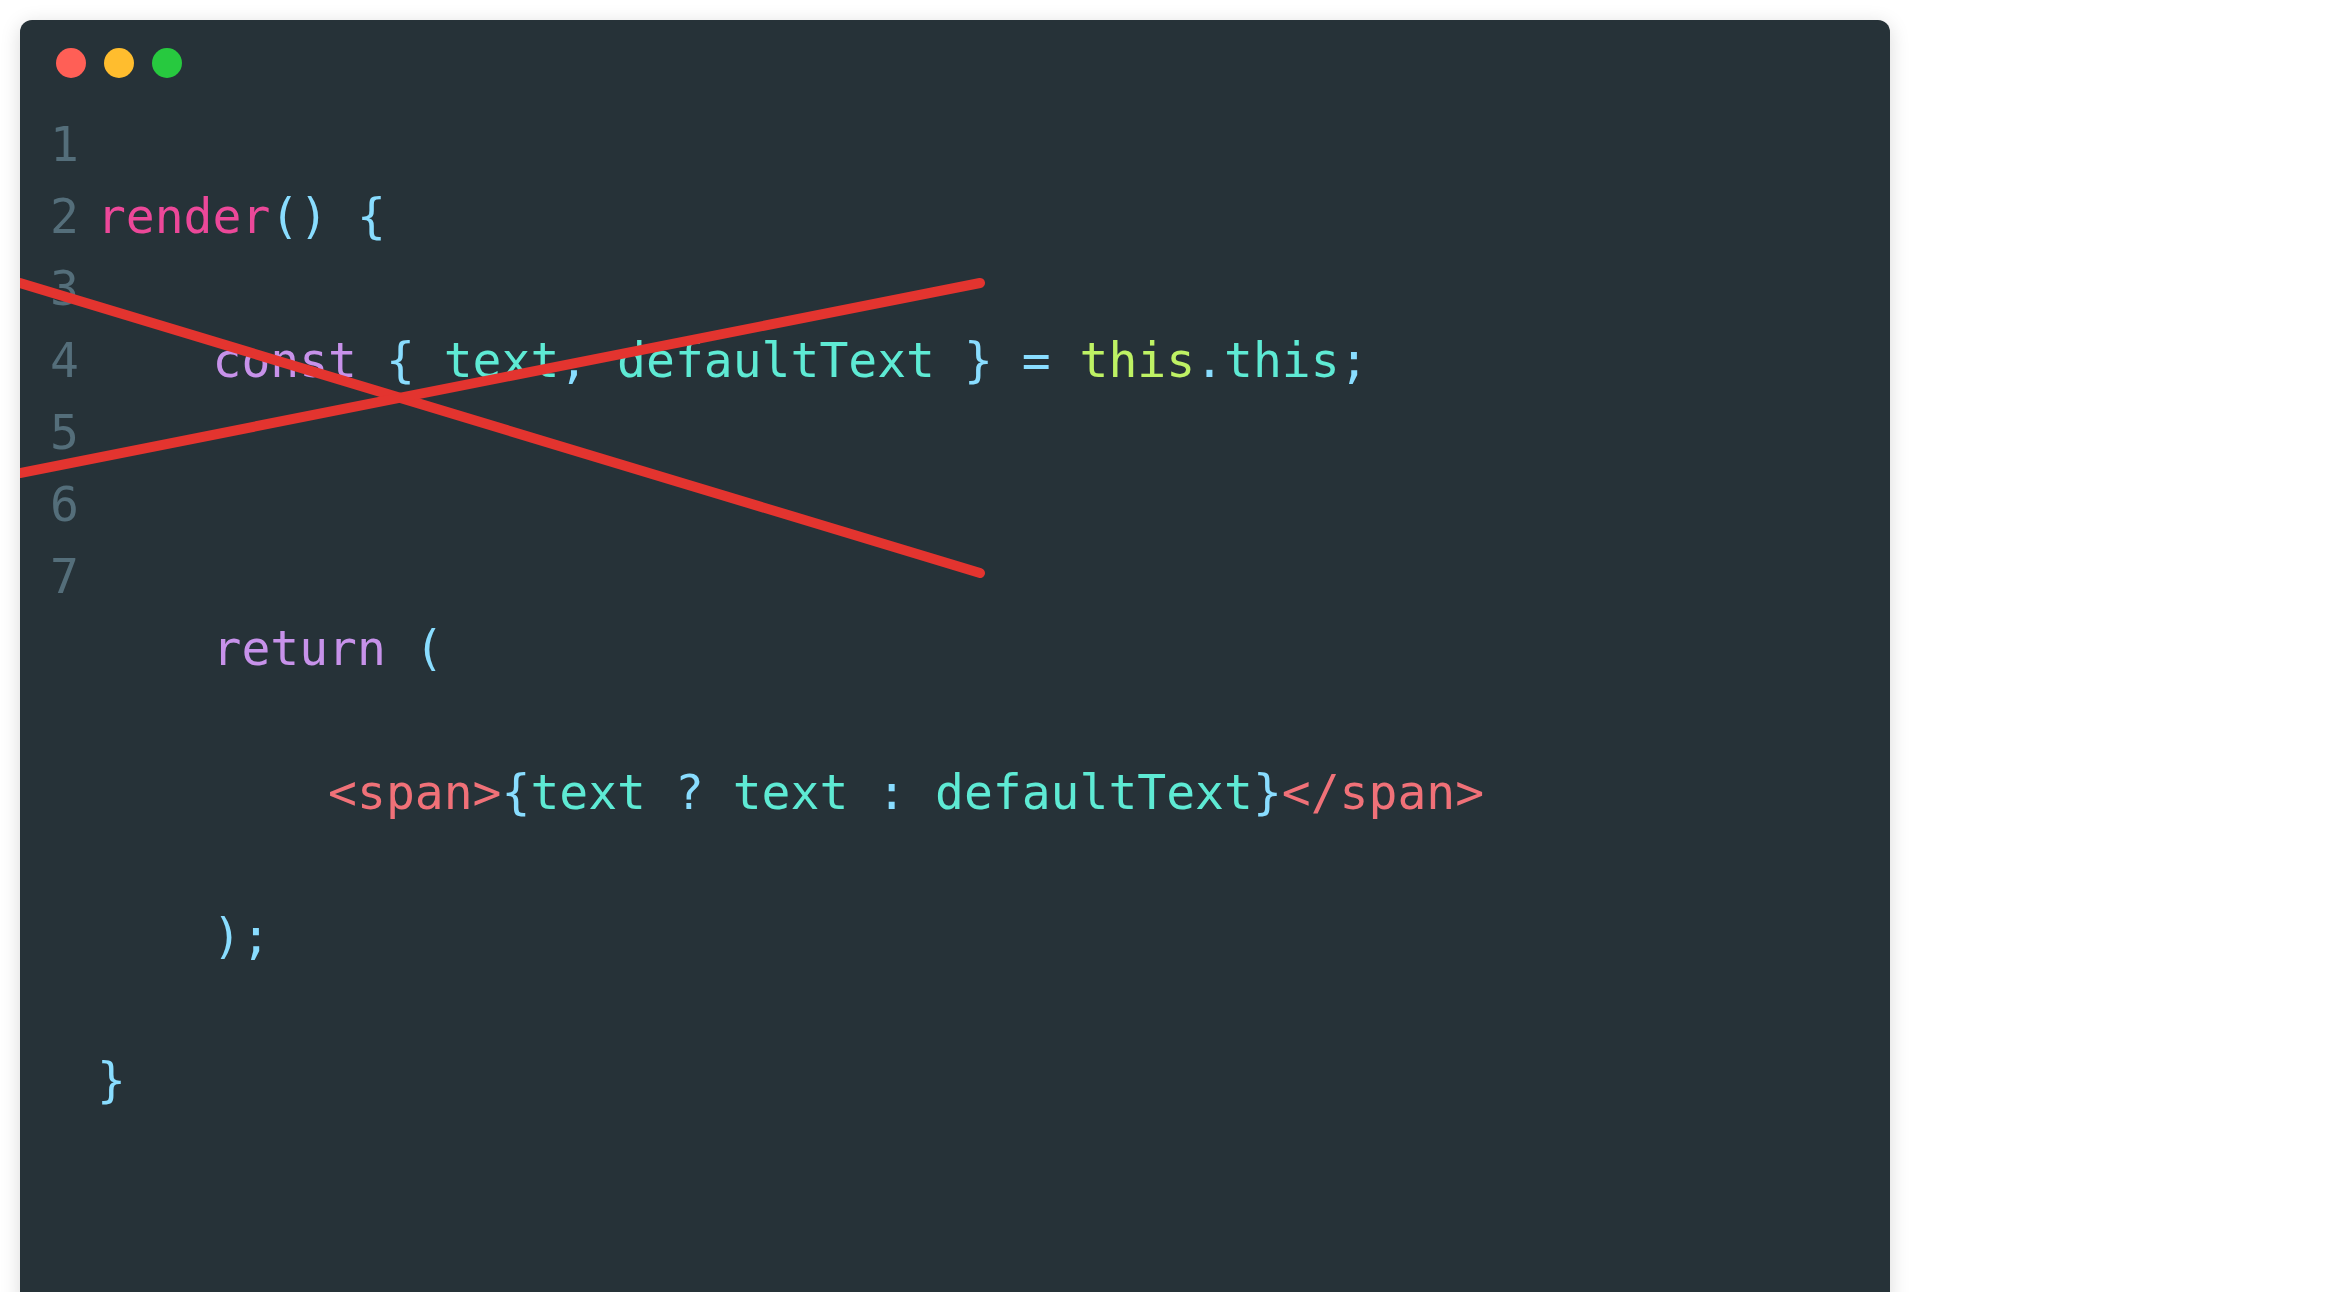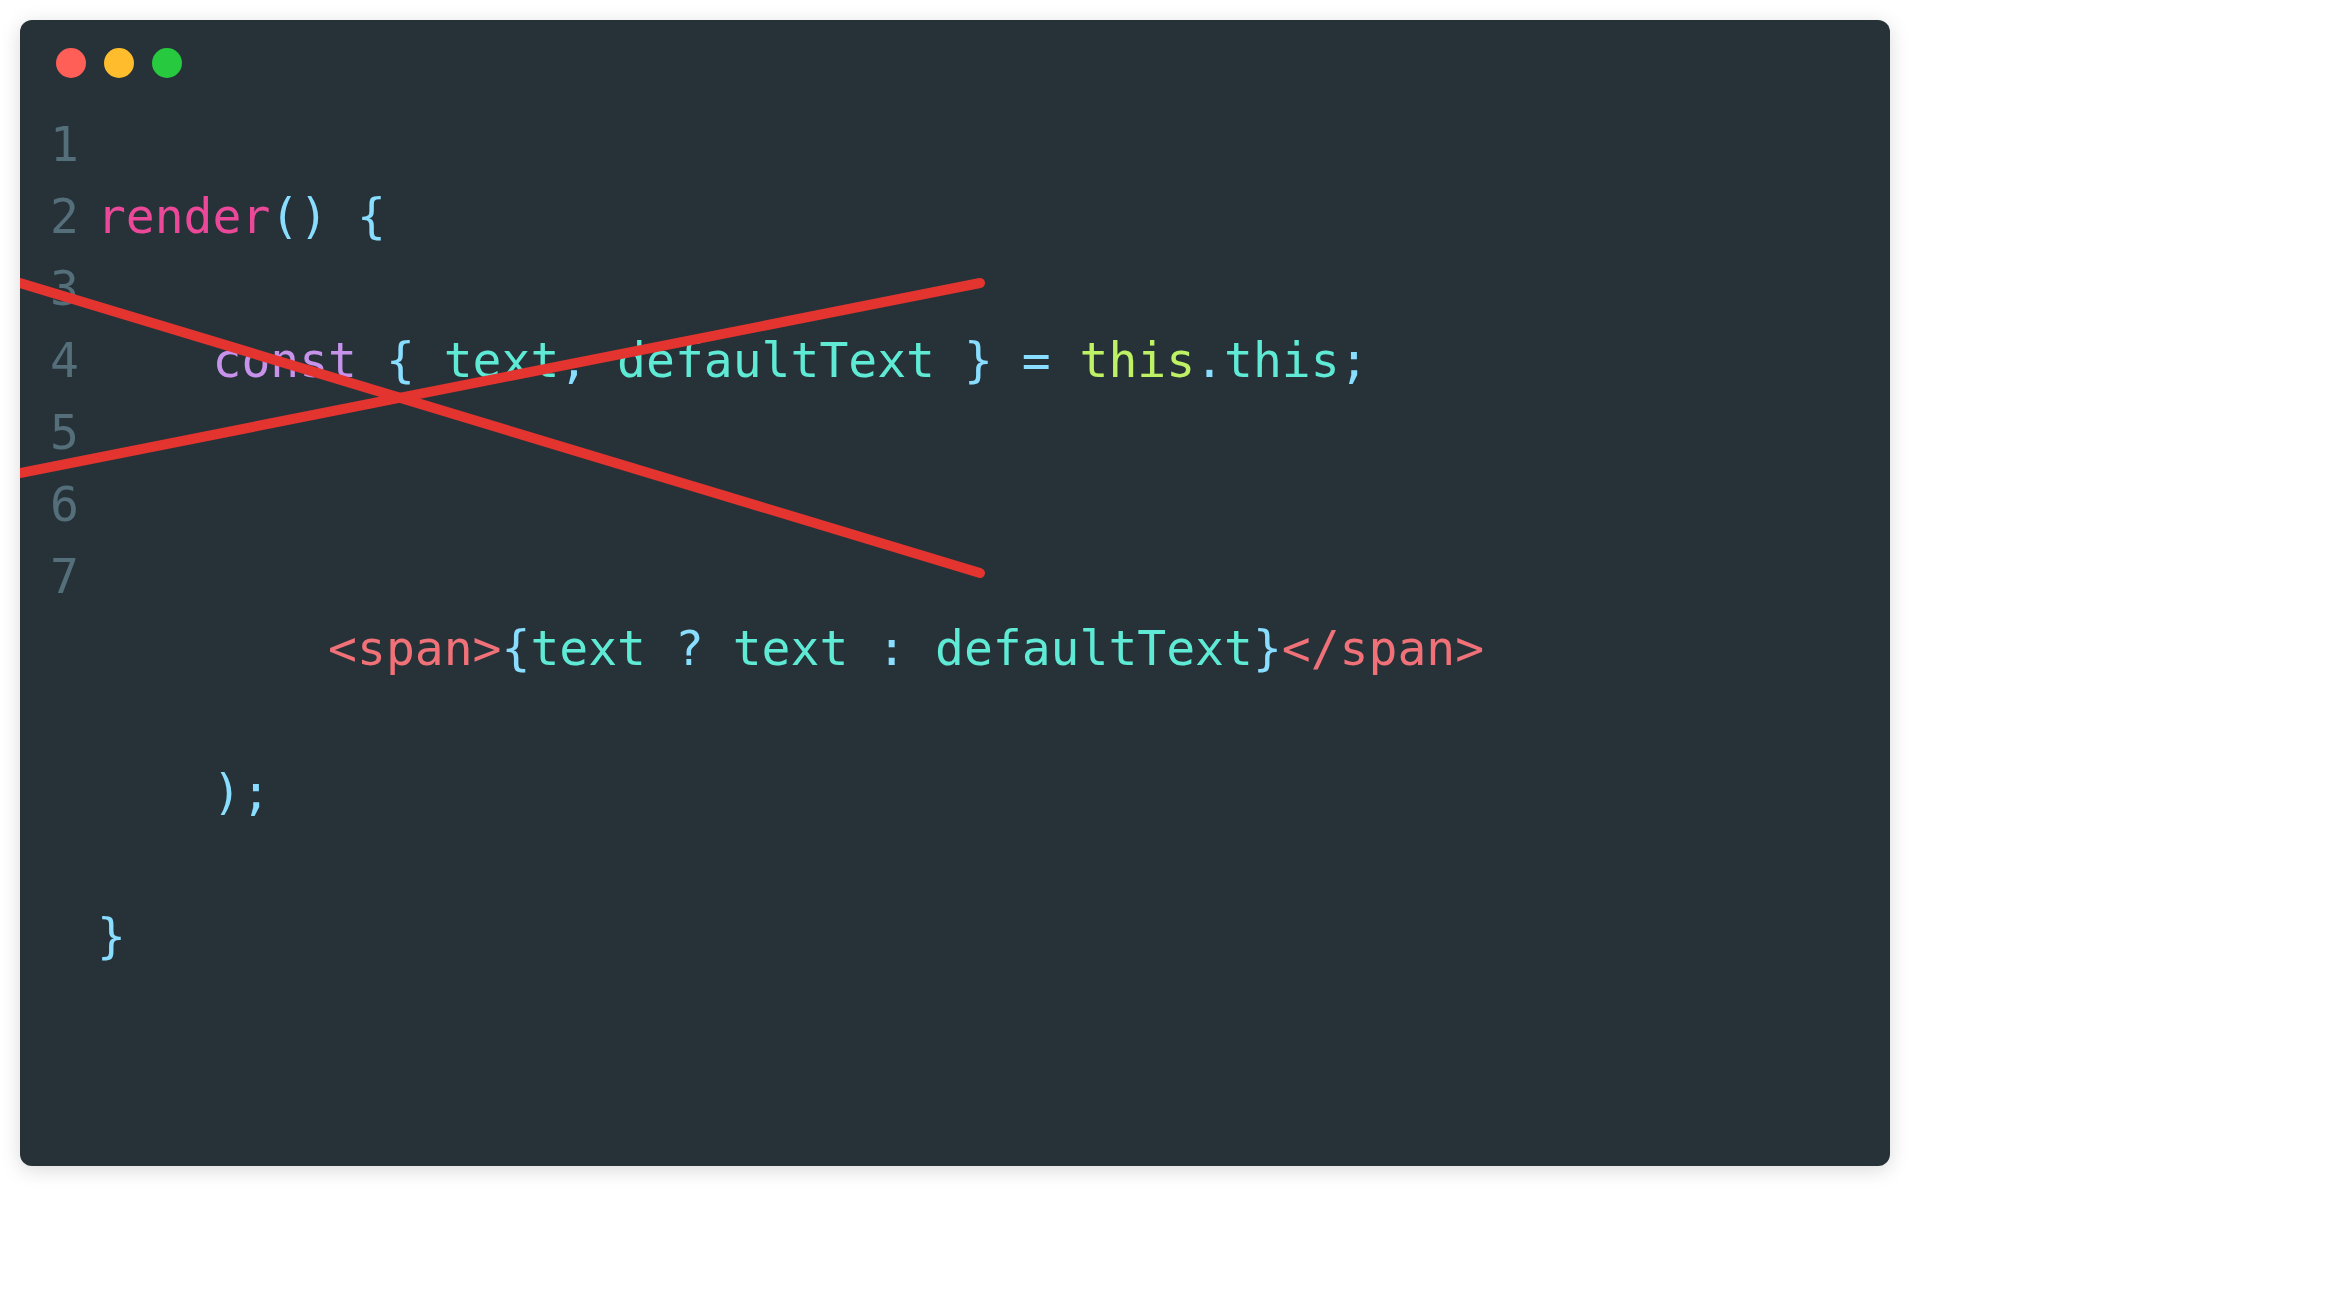--- a/index.html
+++ b/index.html
@@ -85,20 +85,21 @@
       <div>4</div>
       <div>5</div>
       <div>6</div>
       <div>7</div>
     </div>
 
     <div class="code">
 <div><span class="t-funcname">render</span><span class="t-punc">(</span><span class="t-punc">)</span><span> </span><span class="t-punc">{</span></div>
 <div><span>    </span><span class="t-keyword">const</span><span> </span><span class="t-punc">{ </span><span class="t-ident">text</span><span class="t-punc">, </span><span class="t-ident">defaultText</span><span class="t-punc"> }</span><span class="t-punc"> = </span><span class="t-this">this</span><span class="t-punc">.</span><span class="t-ident">this</span><span class="t-punc">;</span></div>
 <div><span></span>&nbsp;</div>
+<div><span>    </span><span class="t-keyword">return</span><span> </span><span class="t-punc">(</span></div>
 <div><span>        </span><span class="t-tag">&lt;</span><span class="t-tag">span</span><span class="t-tag">&gt;</span><span class="t-punc">{</span><span class="t-ident">text</span><span class="t-punc"> ? </span><span class="t-ident">text</span><span class="t-punc"> : </span><span class="t-ident">defaultText</span><span class="t-punc">}</span><span class="t-tag">&lt;/</span><span class="t-tag">span</span><span class="t-tag">&gt;</span></div>
 <div><span>    </span><span class="t-punc">)</span><span class="t-punc">;</span></div>
 <div><span class="t-punc">}</span></div>
     </div>
 
     <div class="cross-wrap">
       <svg viewBox="0 0 1000 330" preserveAspectRatio="none">
         <line x1="0" y1="20" x2="960" y2="310" stroke="#e3342f" stroke-width="10" stroke-linecap="round"></line>
         <line x1="0" y1="210" x2="960" y2="20" stroke="#e3342f" stroke-width="10" stroke-linecap="round"></line>
       </svg>

